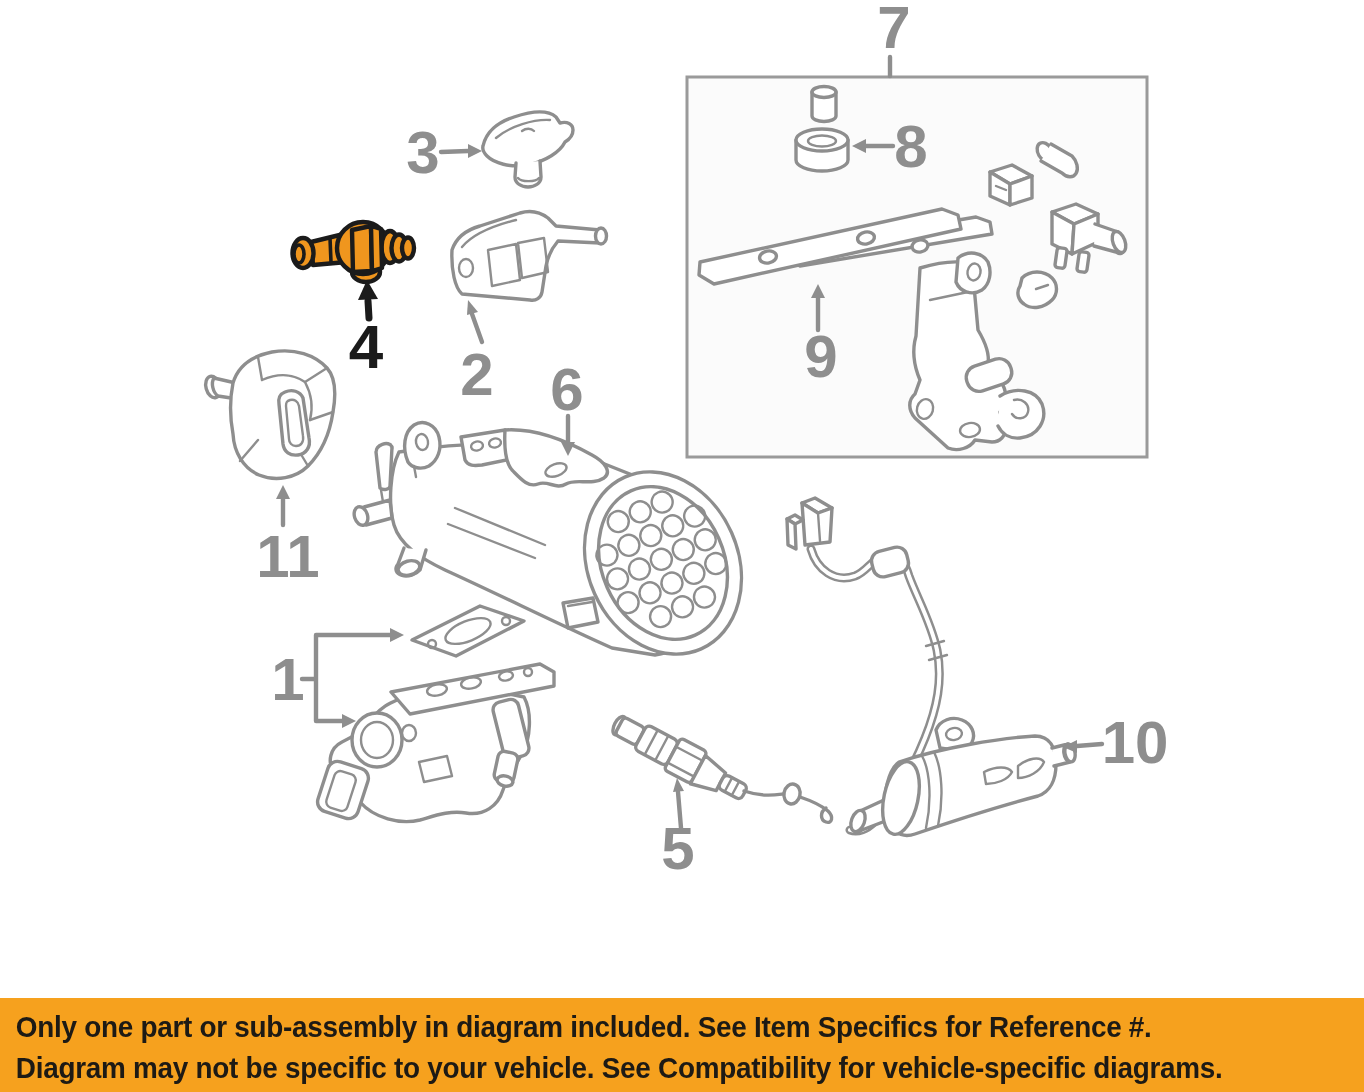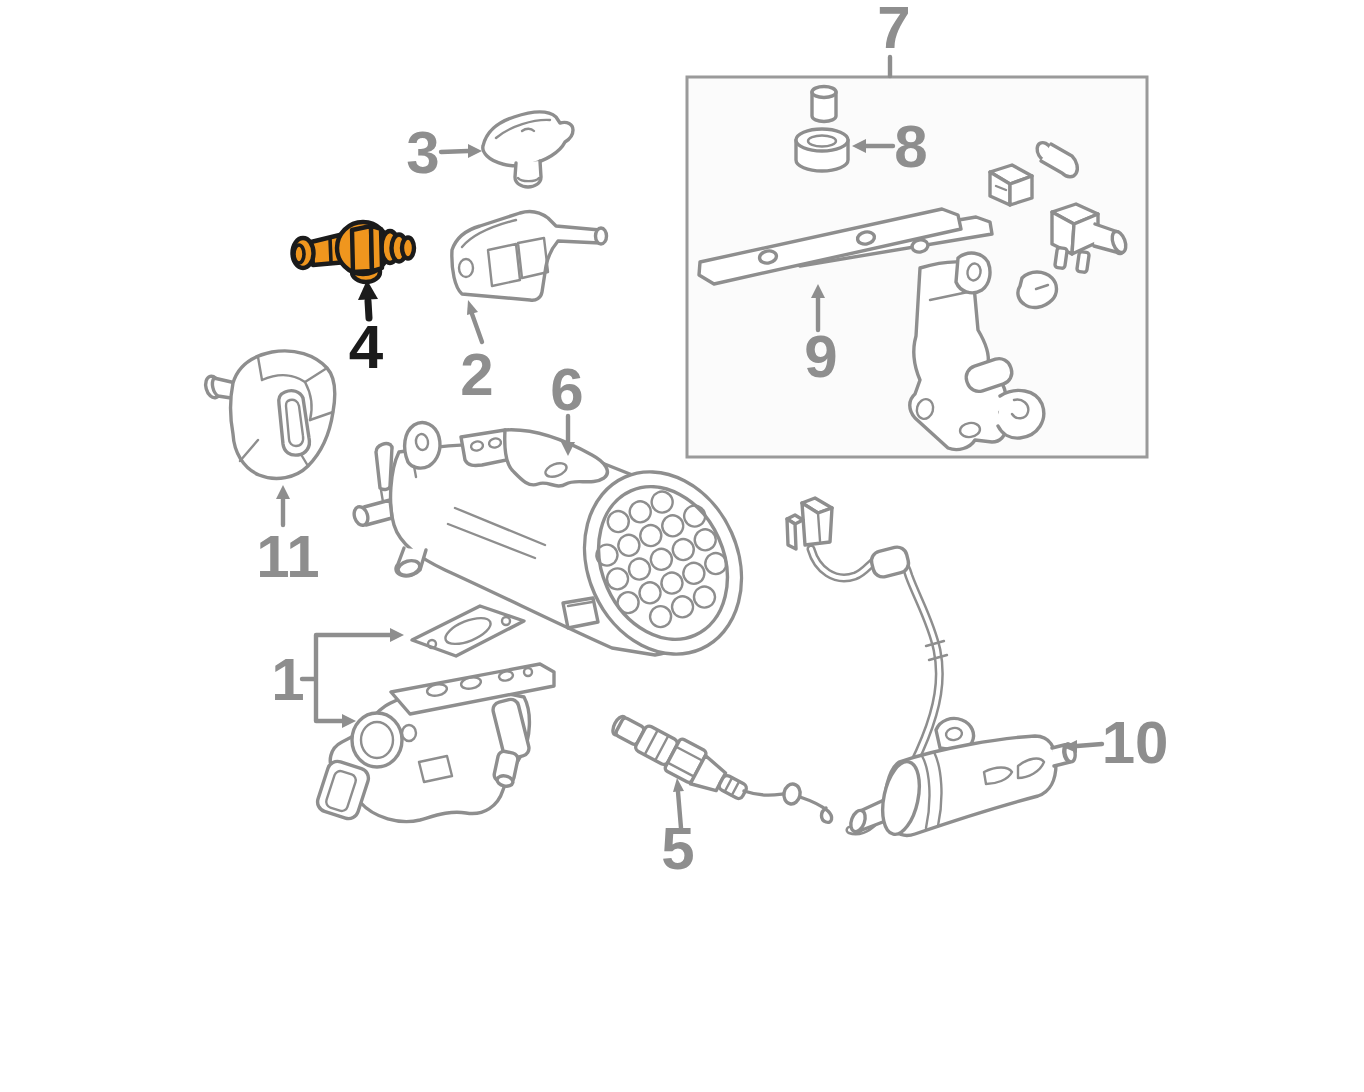--- a/index.html
+++ b/index.html
@@ -287,14 +287,18 @@
       <path class="aln" d="M681,828 L678,792"></path>
       <polygon class="arr" points="677,778 684,791 673,792"></polygon>
       <text class="lbl" x="678" y="869">5</text>
 
       <path class="aln" d="M1102,744 L1077,746"></path>
       <polygon class="arr" points="1063,747 1077,740 1077,753"></polygon>
       <text class="lbl" x="1135" y="763">10</text>
     </g>
   </svg>
 
+  <div class="banner">
+    <div class="l l1">Only one part or sub-assembly in diagram included. See Item Specifics for Reference #.</div>
+    <div class="l l2">Diagram may not be specific to your vehicle. See Compatibility for vehicle-specific diagrams.</div>
+  </div>
 
 </div>
 
 </body></html>

